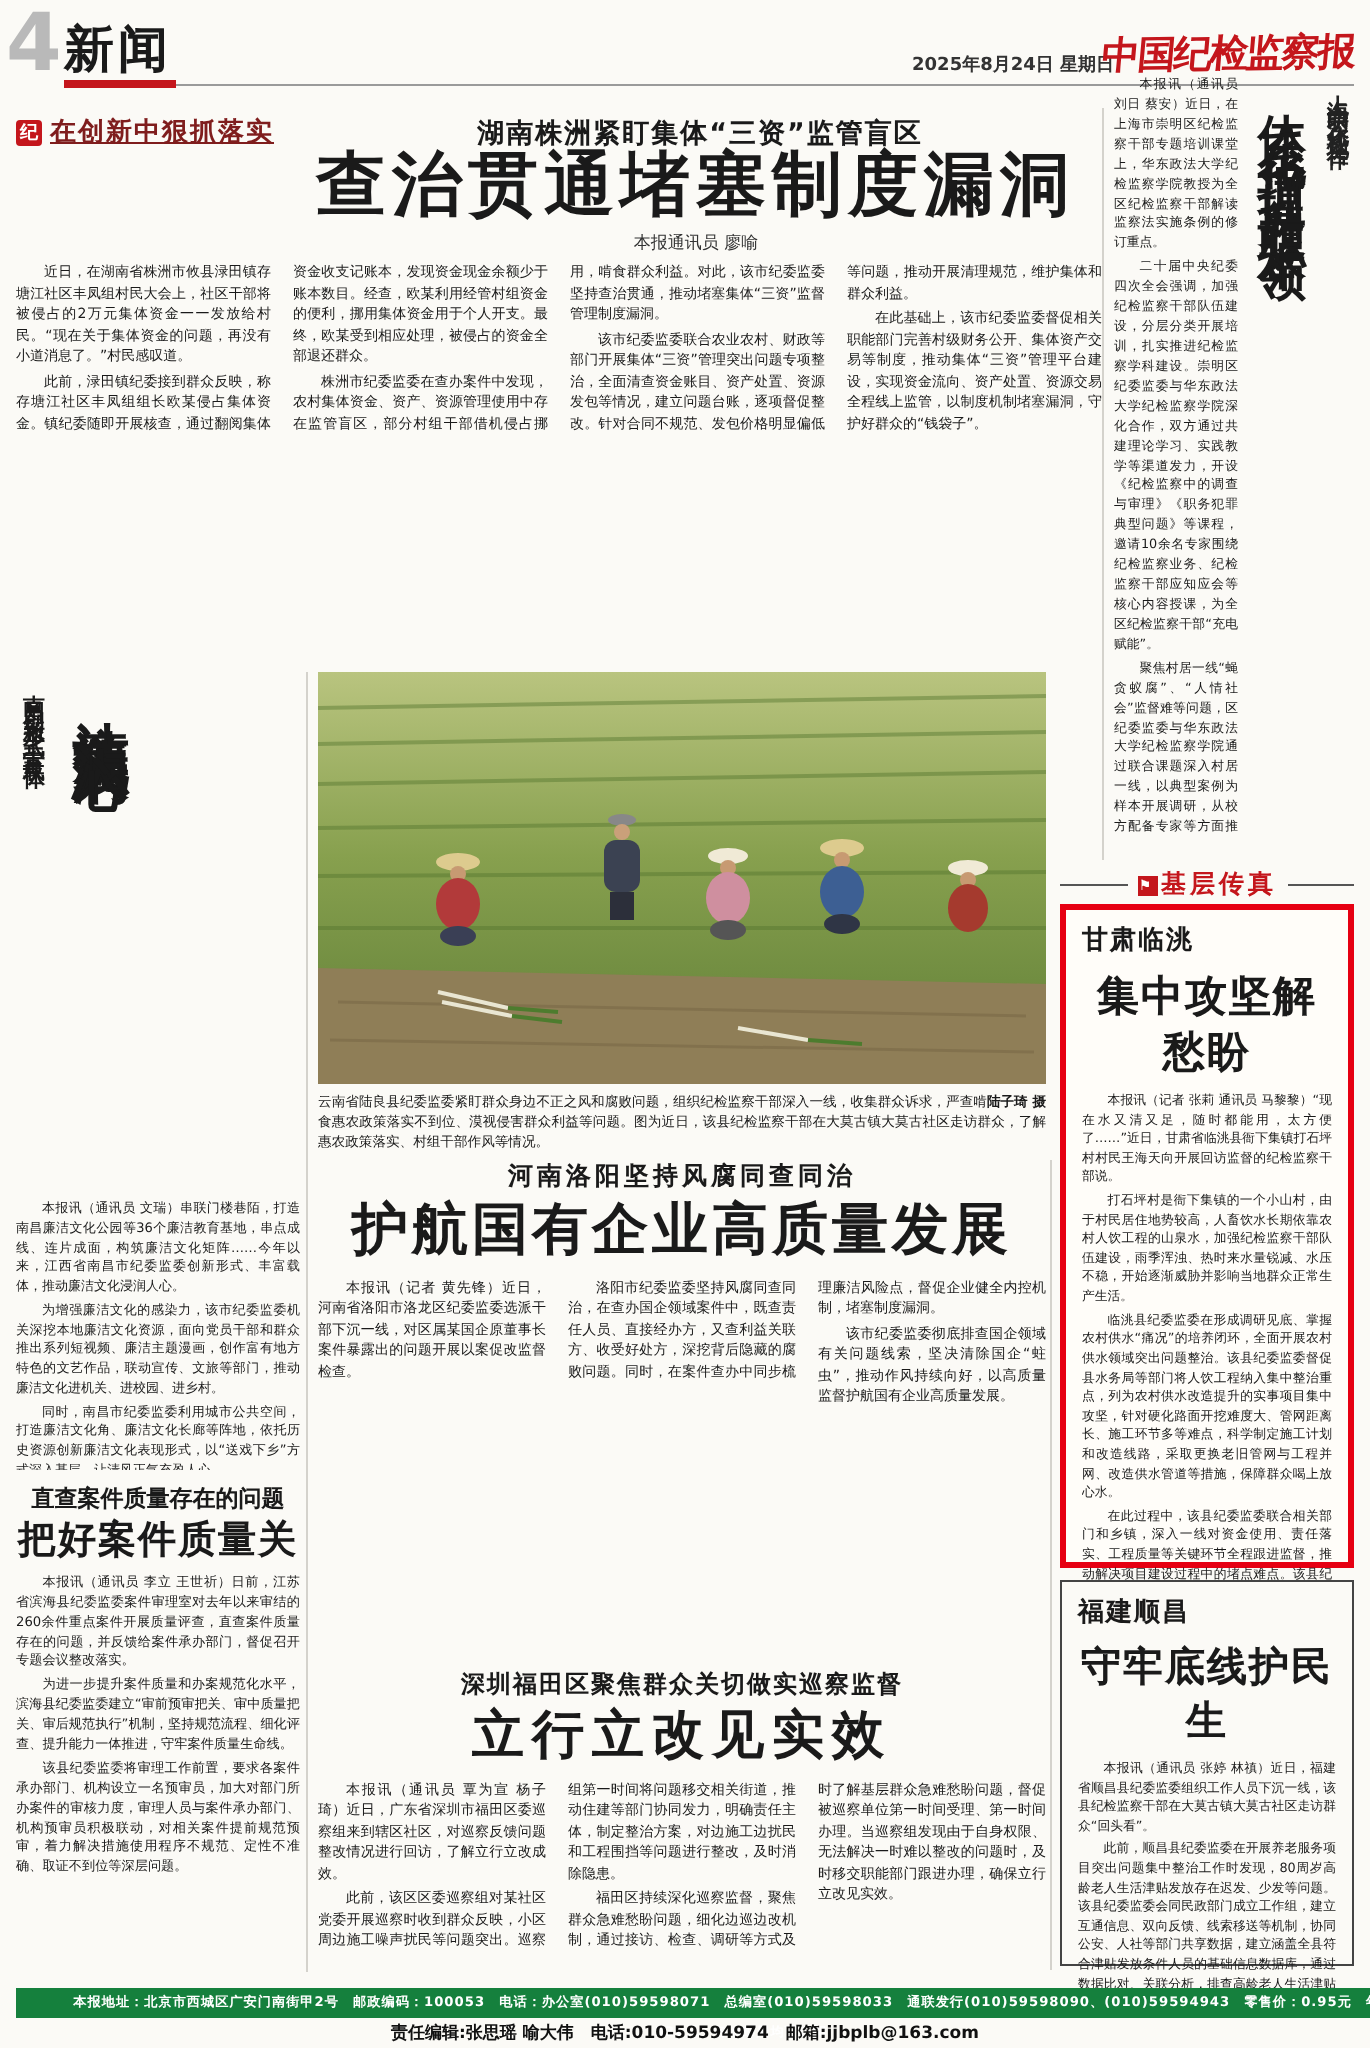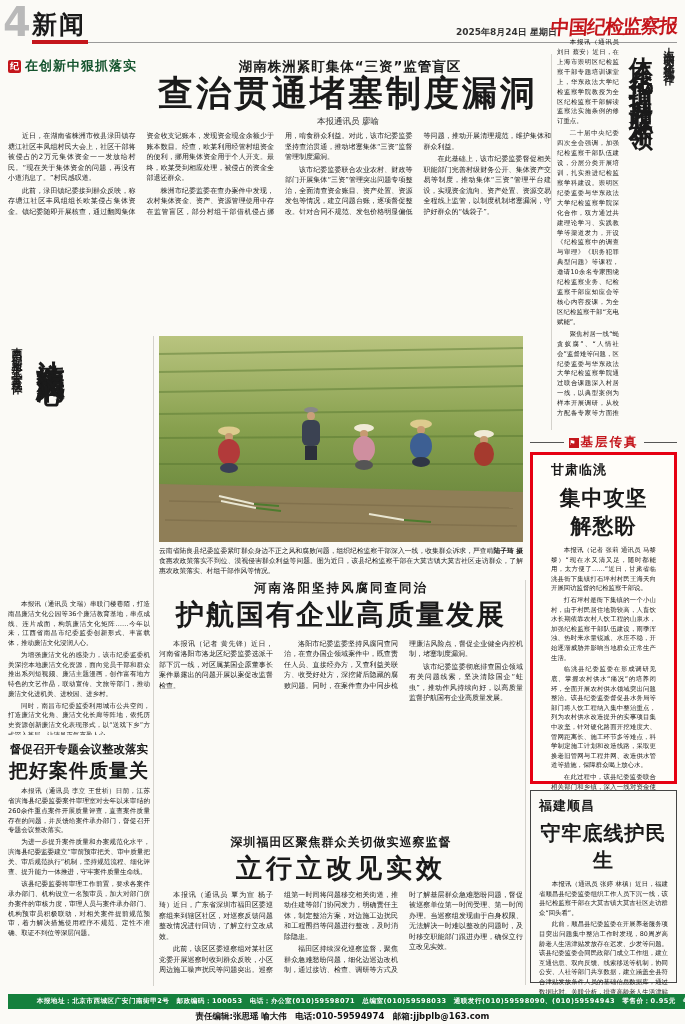--- a/index.html
+++ b/index.html
@@ -19,21 +19,21 @@
   .kicker{font-weight:bold;text-align:center;}
   .headline{font-weight:900;text-align:center;font-family:"DejaVu Serif",serif;line-height:1.1;}
   .bodytext p{margin:0 0 2px 0;text-indent:2em;text-align:justify;line-height:1.5;}
   .bodytext{overflow:hidden;}
   .vtext{writing-mode:vertical-rl;}
 
   
   .banner{position:absolute;left:8px;top:57px;display:flex;align-items:center;gap:4px;}
   .banner .icon{width:13px;height:13px;background:#c4161c;border-radius:2px;color:#fff;font-size:9px;
                 display:flex;align-items:center;justify-content:center;font-weight:bold;}
-  .banner .label{color:#14532d;font-weight:900;font-size:13px;letter-spacing:1px;}
+  .banner .label{color:#7f1d1d;font-weight:900;font-size:13px;letter-spacing:1px;text-decoration:underline;}
   .main-kicker{position:absolute;left:150px;top:58px;width:400px;font-size:13.5px;letter-spacing:1px;}
   .main-headline{position:absolute;left:140px;top:74px;width:416px;font-size:35px;letter-spacing:3px;}
   .main-byline{position:absolute;left:140px;top:116px;width:416px;text-align:center;font-size:8.5px;color:#333;}
   .main-body{position:absolute;left:8px;top:131px;width:543px;height:200px;column-count:4;column-gap:11px;font-size:7px;}
 
   
   .sh-wrap{position:absolute;left:557px;top:38px;width:120px;height:378px;display:flex;}
   .sh-body{width:62px;font-size:6.4px;}
   .sh-body p{line-height:1.55;}
   .sh-headline{font-size:24px;font-weight:900;font-family:"DejaVu Serif",serif;letter-spacing:7px;margin:0 3px 0 6px;}
@@ -70,21 +70,21 @@
   .js-wrap{position:absolute;left:8px;top:742px;width:142px;}
   .js-kicker{font-size:11.5px;}
   .js-headline{font-size:19px;letter-spacing:1px;margin-top:3px;}
   .js-body{margin-top:6px;height:186px;font-size:6.6px;}
 
   
   .jc-header{position:absolute;left:530px;top:434px;width:147px;display:flex;align-items:center;gap:5px;}
   .jc-header .line{flex:1;height:1px;background:#555;}
   .jc-label{color:#c4161c;font-weight:900;font-size:12.5px;letter-spacing:2px;display:flex;align-items:center;gap:2px;}
   .jc-flag{width:10px;height:10px;background:#c4161c;color:#fff;font-size:7px;display:flex;align-items:center;justify-content:center;}
-  .redbox{position:absolute;left:530px;top:452px;width:147px;height:332px;border:3px solid #e60012;background:#fffdf9;box-sizing:border-box;padding:6px 18px;}
+  .redbox{position:absolute;left:530px;top:452px;width:147px;height:332px;border:3px solid #e60012;background:#fffdf9;box-sizing:border-box;padding:6px 8px;}
   .place{font-size:13px;font-weight:900;letter-spacing:1px;}
   .box-headline{font-size:21px;font-weight:900;font-family:"DejaVu Serif",serif;text-align:center;letter-spacing:1px;margin:5px 0 6px 0;}
   .box-body{font-size:6.4px;height:250px;}
   .fjbox{position:absolute;left:530px;top:790px;width:147px;height:193px;border:1px solid #444;background:#fbfaf6;box-sizing:border-box;padding:6px 8px;}
   .fj-body{font-size:6.4px;height:120px;}
   .fj-headline{font-size:20px;}
 
   
   .footer-bar{position:absolute;left:8px;top:994px;width:669px;height:15px;background:#15803d;color:#fff;
               font-size:6.6px;font-weight:bold;text-align:center;line-height:15px;letter-spacing:0.5px;padding-left:28px;}
@@ -238,21 +238,21 @@
     <div class="sz-kicker kicker">深圳福田区聚焦群众关切做实巡察监督</div>
     <div class="sz-headline headline">立行立改见实效</div>
     <div class="sz-body bodytext">
       <p>本报讯（通讯员 覃为宣 杨子琦）近日，广东省深圳市福田区委巡察组来到辖区社区，对巡察反馈问题整改情况进行回访，了解立行立改成效。</p>
       <p>此前，该区区委巡察组对某社区党委开展巡察时收到群众反映，小区周边施工噪声扰民等问题突出。巡察组第一时间将问题移交相关街道，推动住建等部门协同发力，明确责任主体，制定整治方案，对边施工边扰民和工程围挡等问题进行整改，及时消除隐患。</p>
       <p>福田区持续深化巡察监督，聚焦群众急难愁盼问题，细化边巡边改机制，通过接访、检查、调研等方式及时了解基层群众急难愁盼问题，督促被巡察单位第一时间受理、第一时间办理。当巡察组发现由于自身权限、无法解决一时难以整改的问题时，及时移交职能部门跟进办理，确保立行立改见实效。</p>
     </div>
   </div>
 
   <div class="js-wrap">
-    <div class="js-kicker kicker">督促召开专题会议整改落实</div>
+    <div class="js-kicker kicker">直查案件质量存在的问题</div>
     <div class="js-headline headline">把好案件质量关</div>
     <div class="js-body bodytext">
       <p>本报讯（通讯员 李立 王世祈）日前，江苏省滨海县纪委监委案件审理室对去年以来审结的260余件重点案件开展质量评查，直查案件质量存在的问题，并反馈给案件承办部门，督促召开专题会议整改落实。</p>
       <p>为进一步提升案件质量和办案规范化水平，滨海县纪委监委建立“审前预审把关、审中质量把关、审后规范执行”机制，坚持规范流程、细化评查、提升能力一体推进，守牢案件质量生命线。</p>
       <p>该县纪委监委将审理工作前置，要求各案件承办部门、机构设立一名预审员，加大对部门所办案件的审核力度，审理人员与案件承办部门、机构预审员积极联动，对相关案件提前规范预审，着力解决措施使用程序不规范、定性不准确、取证不到位等深层问题。</p>
     </div>
   </div>
 
   <div class="jc-header">
     <span class="line"></span>

